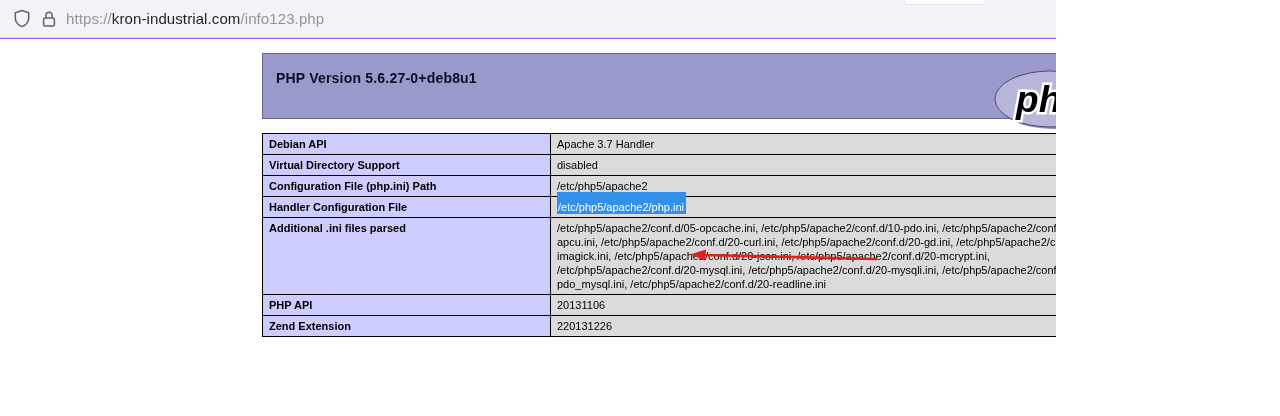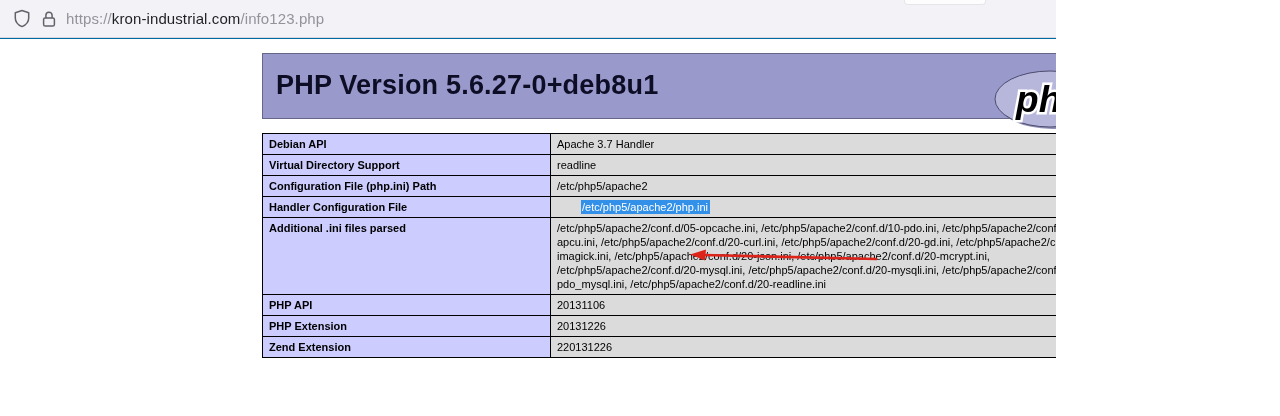--- a/index.html
+++ b/index.html
@@ -1,19 +1,19 @@
 <!DOCTYPE html>
 <html style="--header-bg: #9999cc; --label-bg: #ccccff; --value-bg: #dbdbdb; --selection-bg: #3390e8; --selection-text: #ffffff; --arrow: #dd241b; --table-border: #000000; --logo-fill: #b7b7dc;"><head>
 <meta charset="utf-8">
 <style>
   * { margin: 0; padding: 0; box-sizing: border-box; }
   html, body { width: 1280px; height: 416px; overflow: hidden; background: #ffffff;
     font-family: "Liberation Sans", sans-serif; }
 
-  .screen { position: relative; width: 1056px; height: 416px; background: #0369a1; overflow: hidden; }
+  .screen { position: relative; width: 1056px; height: 416px; background: #8b5cf6; overflow: hidden; }
 
   
   .browser-bar {
     position: absolute; left: 0; top: 0; width: 1280px; height: 38px;
     background: #f3f2f6;
     border-bottom: 1px solid #d8d7dc;
     display: flex; align-items: center;
   }
   .bar-icons { display: flex; align-items: center; gap: 10px; margin-left: 13px; }
   .bar-icons svg { display: block; }
@@ -28,40 +28,39 @@
 
   
   .page { position: absolute; left: 0; top: 39px; width: 1280px; height: 377px; background: #ffffff; }
   .content { position: absolute; left: 262px; top: 14px; width: 853px; }
 
   .php-header {
     position: relative; width: 853px; height: 66px;
     background: var(--header-bg); border: 1px solid #666688;
   }
   .php-header h1 {
-    padding: 16px 0 0 13px; font-size: 27px; font-weight: bold; color: #0d0d26;
+    padding: 16px 0 0 13px; font-size: 14px; font-weight: bold; color: #0d0d26;
     letter-spacing: 0.2px;
   }
   .php-logo { position: absolute; right: 4px; top: 14px; text-decoration: underline; }
 
   table.info {
     margin-top: 14px; width: 853px; border-collapse: collapse;
     font-size: 11px; color: #000000; table-layout: fixed;
   }
   table.info td {
     border: 1px solid var(--table-border);
     padding: 3px 6px; line-height: 14px; vertical-align: top;
     word-wrap: break-word;
   }
   td.e { background: var(--label-bg); font-weight: bold; width: 288px; }
   td.v { background: var(--value-bg); }
   .selected {
     background: var(--selection-bg); color: var(--selection-text);
-    padding: 1px 2px 1px 1px;
-    margin-left: 24px;
+    padding: 9px 2px 1px 1px;
   }
 
   
   .annotation-layer { position: absolute; left: 0; top: 0; width: 1280px; height: 377px;
     pointer-events: none; }
 </style>
 </head>
 <body>
 
 <div class="screen">
@@ -99,41 +98,37 @@
       </div>
 
       <table class="info">
         <tbody id="info-rows">
             <tr>
               <td class="e">Debian API</td>
               <td class="v">Apache 3.7 Handler</td>
             </tr>
             <tr>
               <td class="e">Virtual Directory Support</td>
-              <td class="v">readline</td>
+              <td class="v">disabled</td>
             </tr>
             <tr>
               <td class="e">Configuration File (php.ini) Path</td>
               <td class="v">/etc/php5/apache2</td>
             </tr>
             <tr>
               <td class="e">Handler Configuration File</td>
               <td class="v"><span class="selected">/etc/php5/apache2/php.ini</span></td>
             </tr>
             <tr>
               <td class="e">Additional .ini files parsed</td>
               <td class="v">/etc/php5/apache2/conf.d/05-opcache.ini, /etc/php5/apache2/conf.d/10-pdo.ini, /etc/php5/apache2/conf.d/20-apcu.ini, /etc/php5/apache2/conf.d/20-curl.ini, /etc/php5/apache2/conf.d/20-gd.ini, /etc/php5/apache2/conf.d/20-imagick.ini, /etc/php5/apache2/conf.d/20-json.ini, /etc/php5/apache2/conf.d/20-mcrypt.ini, /etc/php5/apache2/conf.d/20-mysql.ini, /etc/php5/apache2/conf.d/20-mysqli.ini, /etc/php5/apache2/conf.d/20-pdo_mysql.ini, /etc/php5/apache2/conf.d/20-readline.ini</td>
             </tr>
             <tr>
               <td class="e">PHP API</td>
               <td class="v">20131106</td>
-            </tr>
-            <tr>
-              <td class="e">PHP Extension</td>
-              <td class="v">20131226</td>
             </tr>
             <tr>
               <td class="e">Zend Extension</td>
               <td class="v">220131226</td>
             </tr>
           </tbody>
       </table>
 
     </div>
 

